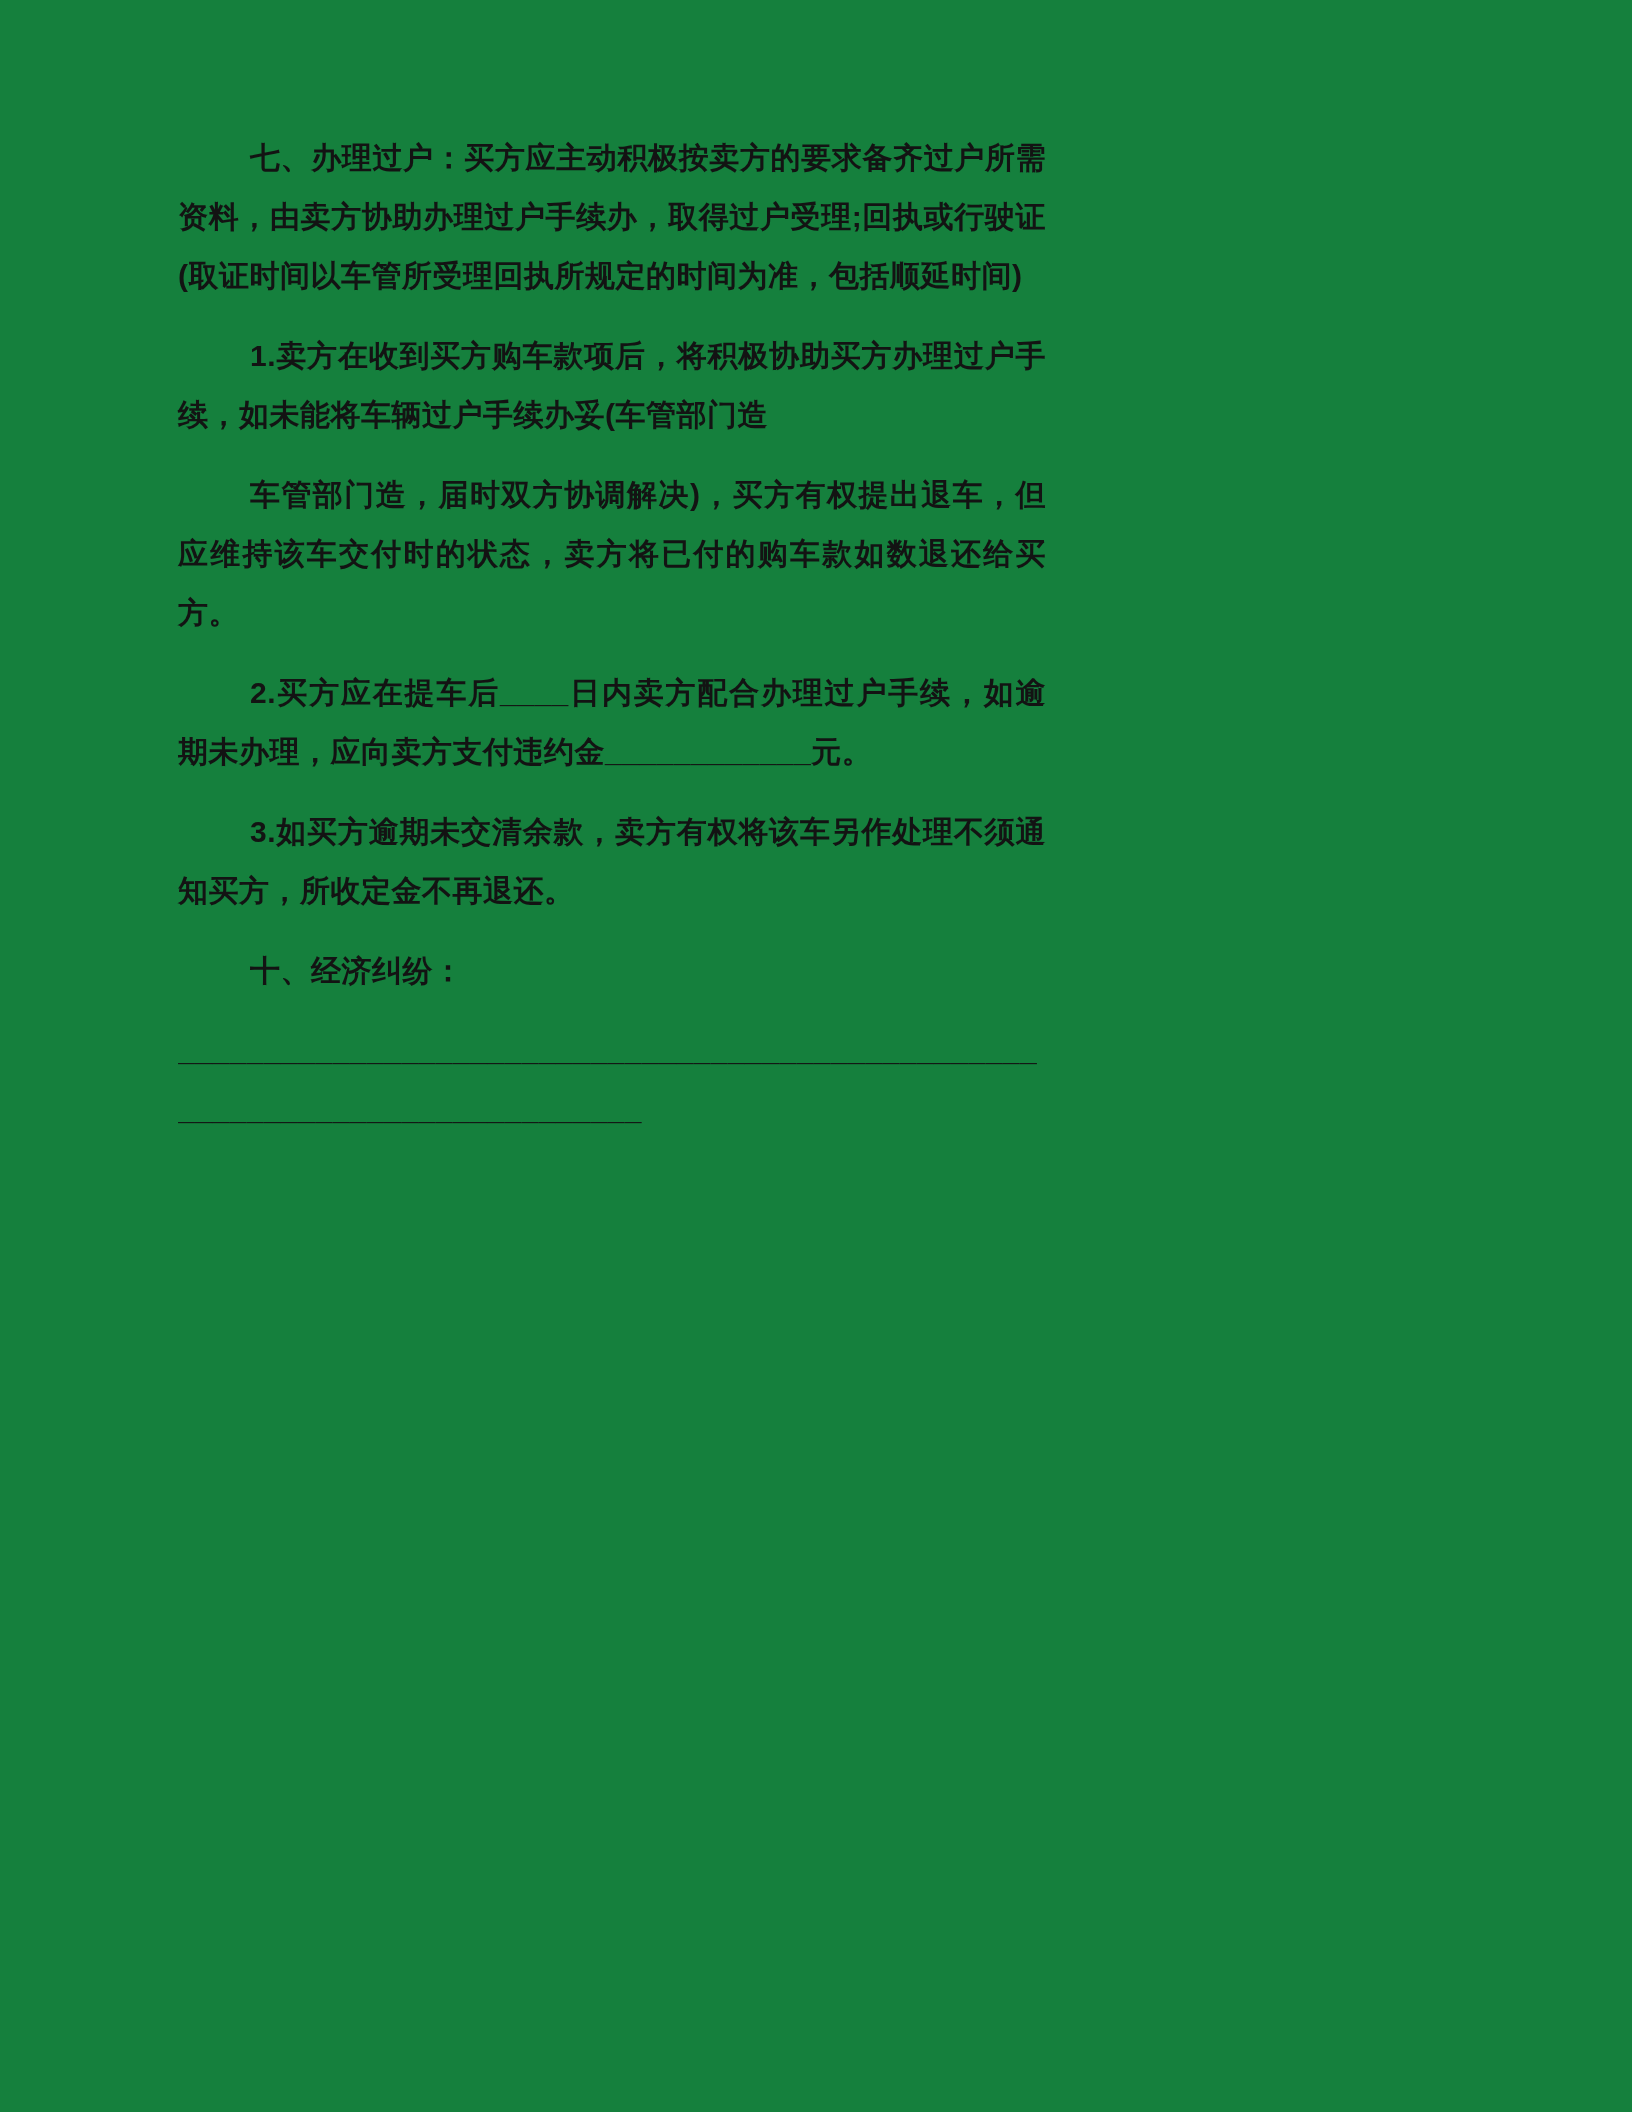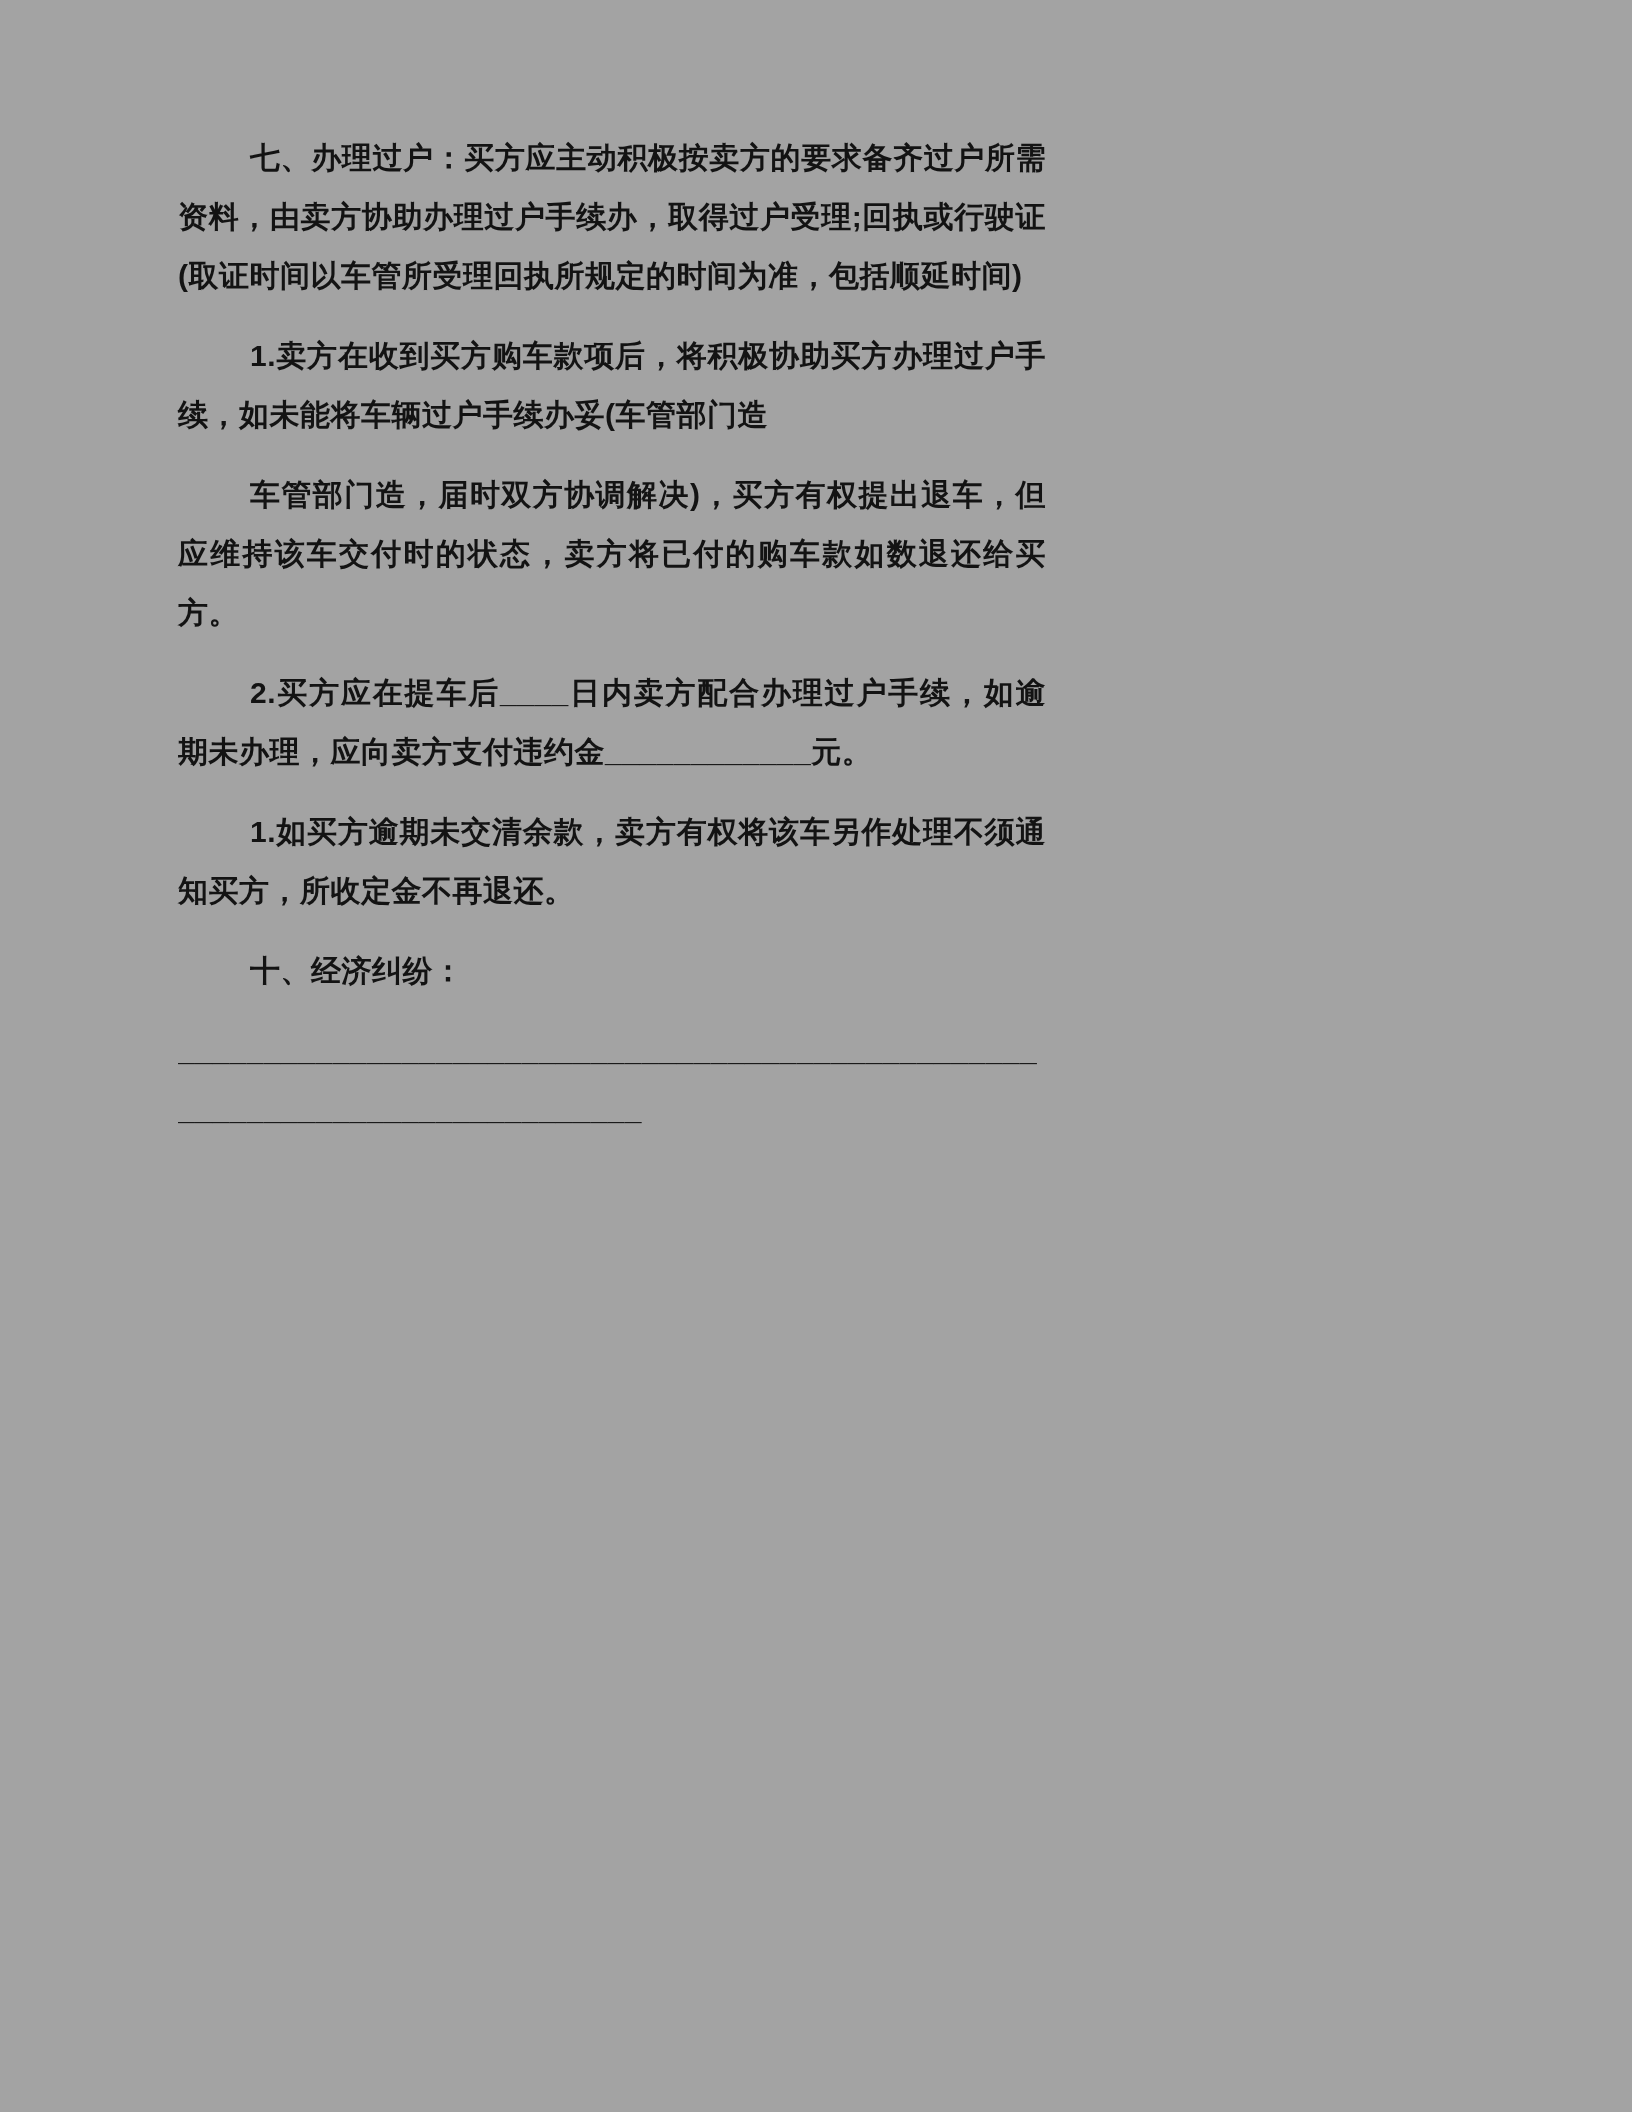--- a/index.html
+++ b/index.html
@@ -11,21 +11,21 @@
   body {
     width: 1632px;
     min-height: 2112px;
     font-family: "Liberation Sans", "DejaVu Sans", sans-serif;
     color: #131313;
   }
 
   .page {
     width: 1632px;
     min-height: 2112px;
-    background: #a3a3a3;
+    background: #15803d;
     padding: 128px 180px 120px 178px;
   }
 
   .doc-body {
     width: 868px;
   }
 
   .para {
     font-size: 30px;
     font-weight: 700;
@@ -59,21 +59,21 @@
 
     <p class="para indent">七、办理过户：买方应主动积极按卖方的要求备齐过户所需资料，由卖方协助办理过户手续办，取得过户受理;回执或行驶证(取证时间以车管所受理回执所规定的时间为准，包括顺延时间)</p>
 
 
     <p class="para indent">1.卖方在收到买方购车款项后，将积极协助买方办理过户手续，如未能将车辆过户手续办妥(车管部门造</p>
 
     <p class="para indent">车管部门造，届时双方协调解决)，买方有权提出退车，但应维持该车交付时的状态，卖方将已付的购车款如数退还给买方。</p>
 
     <p class="para indent">2.买方应在提车后____日内卖方配合办理过户手续，如逾期未办理，应向卖方支付违约金____________元。</p>
 
-    <p class="para indent">1.如买方逾期未交清余款，卖方有权将该车另作处理不须通知买方，所收定金不再退还。</p>
+    <p class="para indent">3.如买方逾期未交清余款，卖方有权将该车另作处理不须通知买方，所收定金不再退还。</p>
 
 
     <p class="para indent">十、经济纠纷：</p>
 
     <p class="para blank-line">__________________________________________________</p>
 
     <p class="para blank-line last">___________________________</p>
 
   </div>
 </div>

